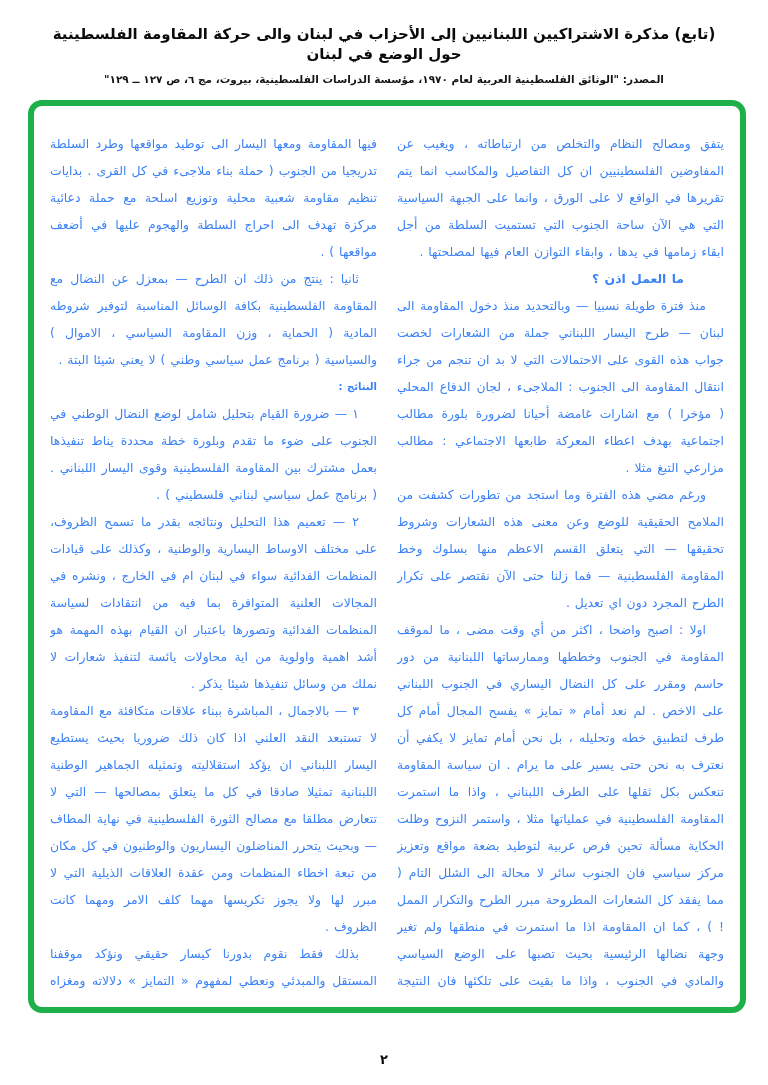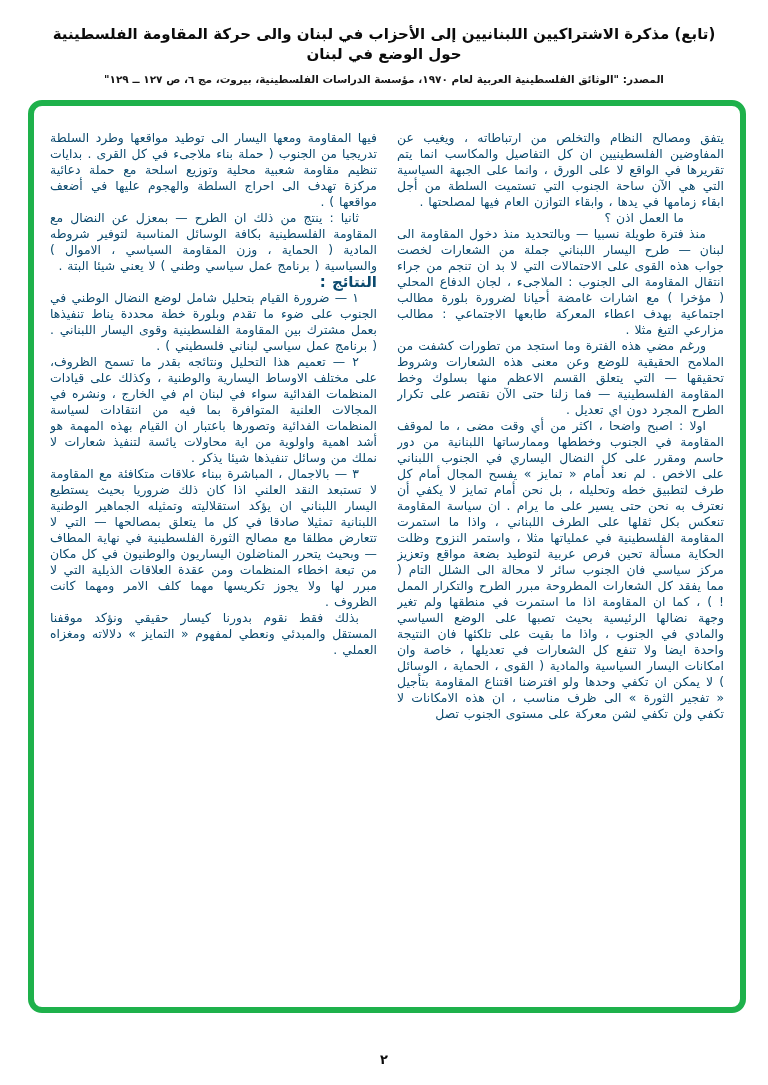--- a/index.html
+++ b/index.html
@@ -50,32 +50,32 @@
     height: 100%;
     overflow: hidden;
   }
   .col {
     flex: 1 1 0;
     direction: rtl;
     overflow: hidden;
   }
   p.para {
     font-size: 12.4px;
-    line-height: 16px;
+    line-height: 27px;
     text-align: justify;
-    color: #0c4a6e;
+    color: #3b82f6;
     word-spacing: 1px;
   }
   p.flush   { text-indent: 0; }
   p.indent  { text-indent: 18px; }
-  p.indent2 { text-indent: 40px; }
+  p.indent2 { text-indent: 40px; font-weight: bold; }
   p.heading {
     font-weight: bold;
     text-align: right;
-    font-size: 15px;
+    font-size: 10px;
   }
   .page-number {
     position: absolute;
     bottom: 18px;
     left: 0; right: 0;
     text-align: center;
     font-size: 13px;
     font-weight: bold;
     color: #0b0b0b;
   }

